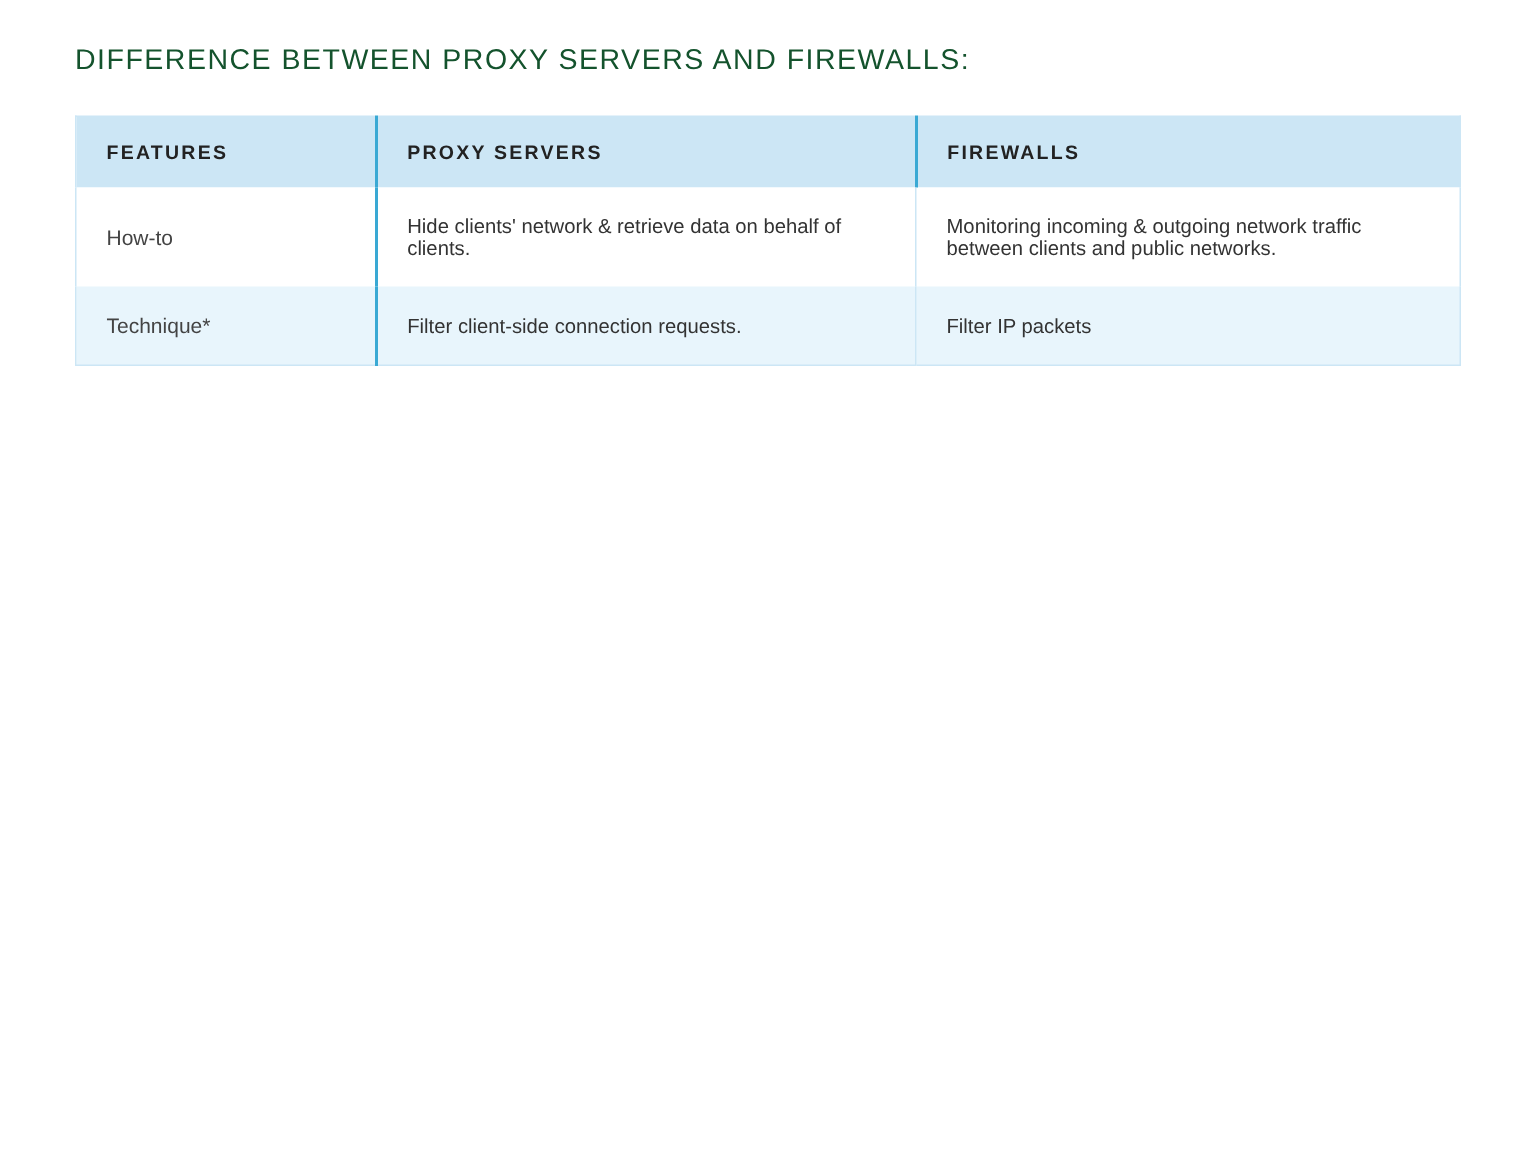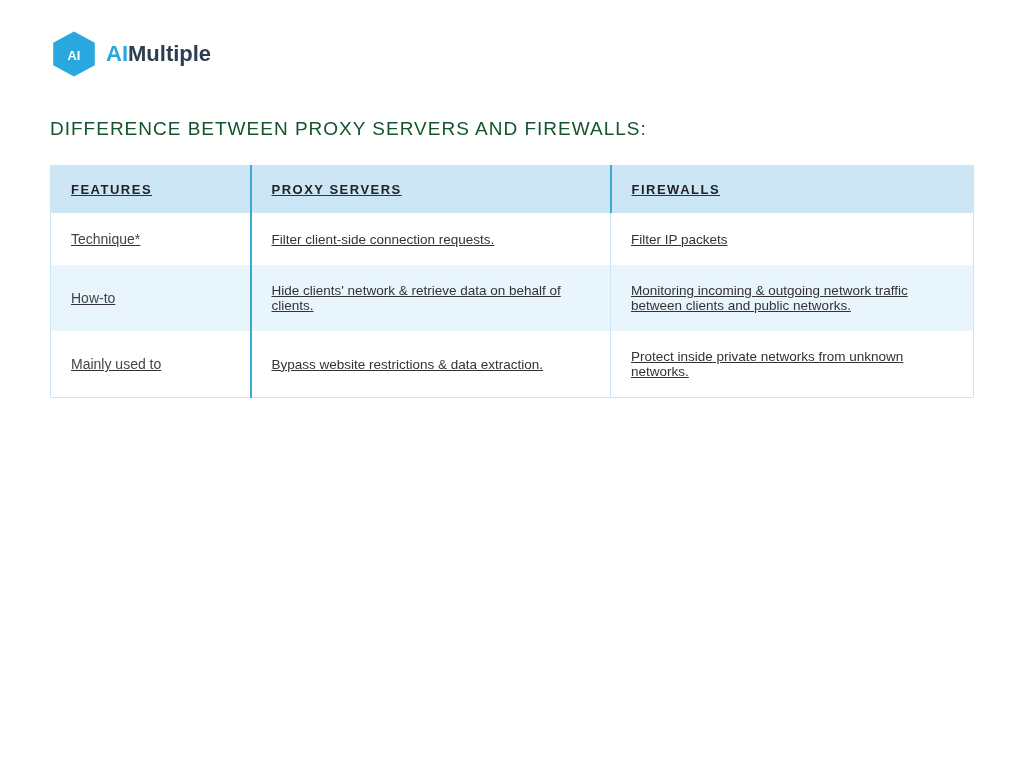--- a/index.html
+++ b/index.html
@@ -36,21 +36,20 @@
       color: #14532d;
       margin-bottom: 25px;
       text-transform: uppercase;
     }
 
     
     .comparison-table {
       width: 100%;
       border-collapse: collapse;
       border: 1px solid #cce6f5;
-      text-decoration: underline;
     }
 
     .comparison-table thead tr {
       background-color: #cce6f5;
     }
 
     .comparison-table th {
       padding: 16px 20px;
       text-align: left;
       font-size: 13px;
@@ -108,54 +107,38 @@
       font-size: 28px;
       display: block;
       text-align: center;
     }
   </style>
 </head>
 <body>
 
 <div class="page-wrapper">
 
-  <div class="logo-area">
-    <svg class="logo-hex" viewBox="0 0 60 60" xmlns="http://www.w3.org/2000/svg">
-      <polygon points="30,2 56,16 56,44 30,58 4,44 4,16" fill="#29a8e0"></polygon>
-      <text x="50%" y="56%" dominant-baseline="middle" text-anchor="middle" fill="white" font-size="16" font-weight="bold" font-family="Arial">AI</text>
-    </svg>
-    <div>
-      <span style="font-size:22px; font-weight:bold; color:#2c3e50;">
-        <span style="color:#29a8e0;">AI</span><span>Multiple</span>
-      </span>
-    </div>
-  </div>
 
   <div class="page-title">DIFFERENCE BETWEEN  PROXY SERVERS AND FIREWALLS:</div>
 
   <table class="comparison-table">
     <thead>
       <tr>
         <th>FEATURES</th>
         <th>PROXY SERVERS</th>
         <th>FIREWALLS</th>
       </tr>
     </thead>
     <tbody id="table-body">
     <tr>
-          <td>Technique*</td>
-          <td>Filter client-side connection requests.</td>
-          <td>Filter IP packets</td>
-        </tr>
-        <tr>
           <td>How-to</td>
           <td>Hide clients' network &amp; retrieve data on  behalf of clients.</td>
           <td>Monitoring incoming &amp; outgoing network traffic between clients and public networks.</td>
         </tr>
         <tr>
-          <td>Mainly used to</td>
-          <td>Bypass website restrictions &amp; data extraction.</td>
-          <td>Protect inside private networks from unknown networks.</td>
+          <td>Technique*</td>
+          <td>Filter client-side connection requests.</td>
+          <td>Filter IP packets</td>
         </tr>
       </tbody>
   </table>
 
 </div>
 
 </body></html>

